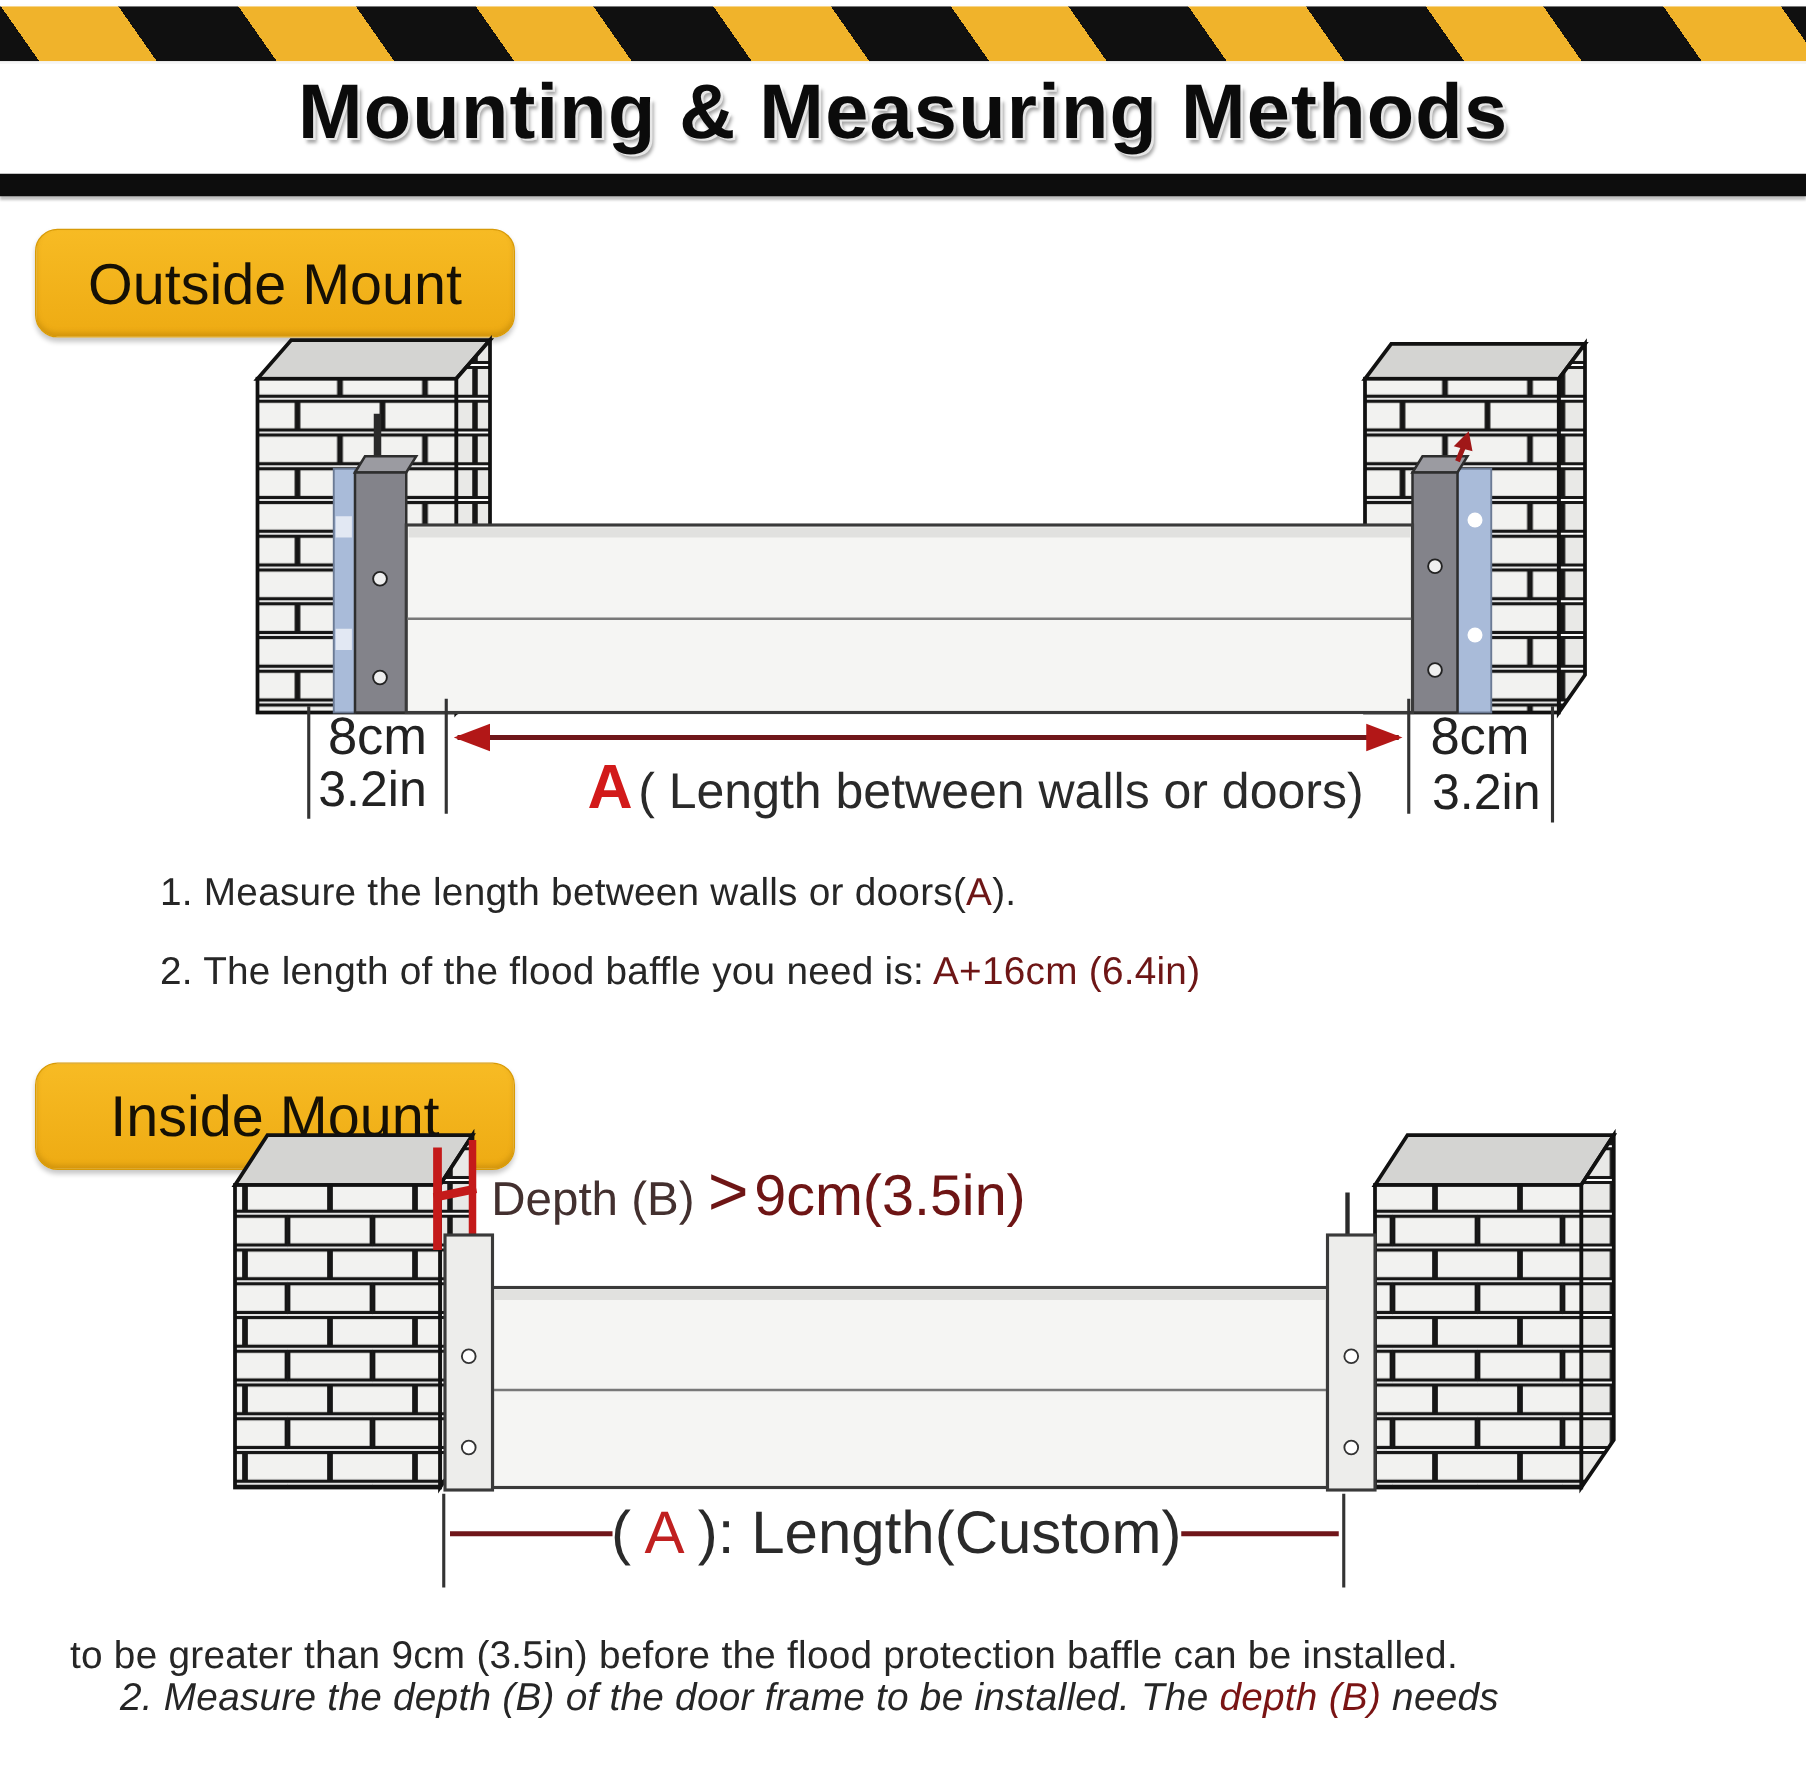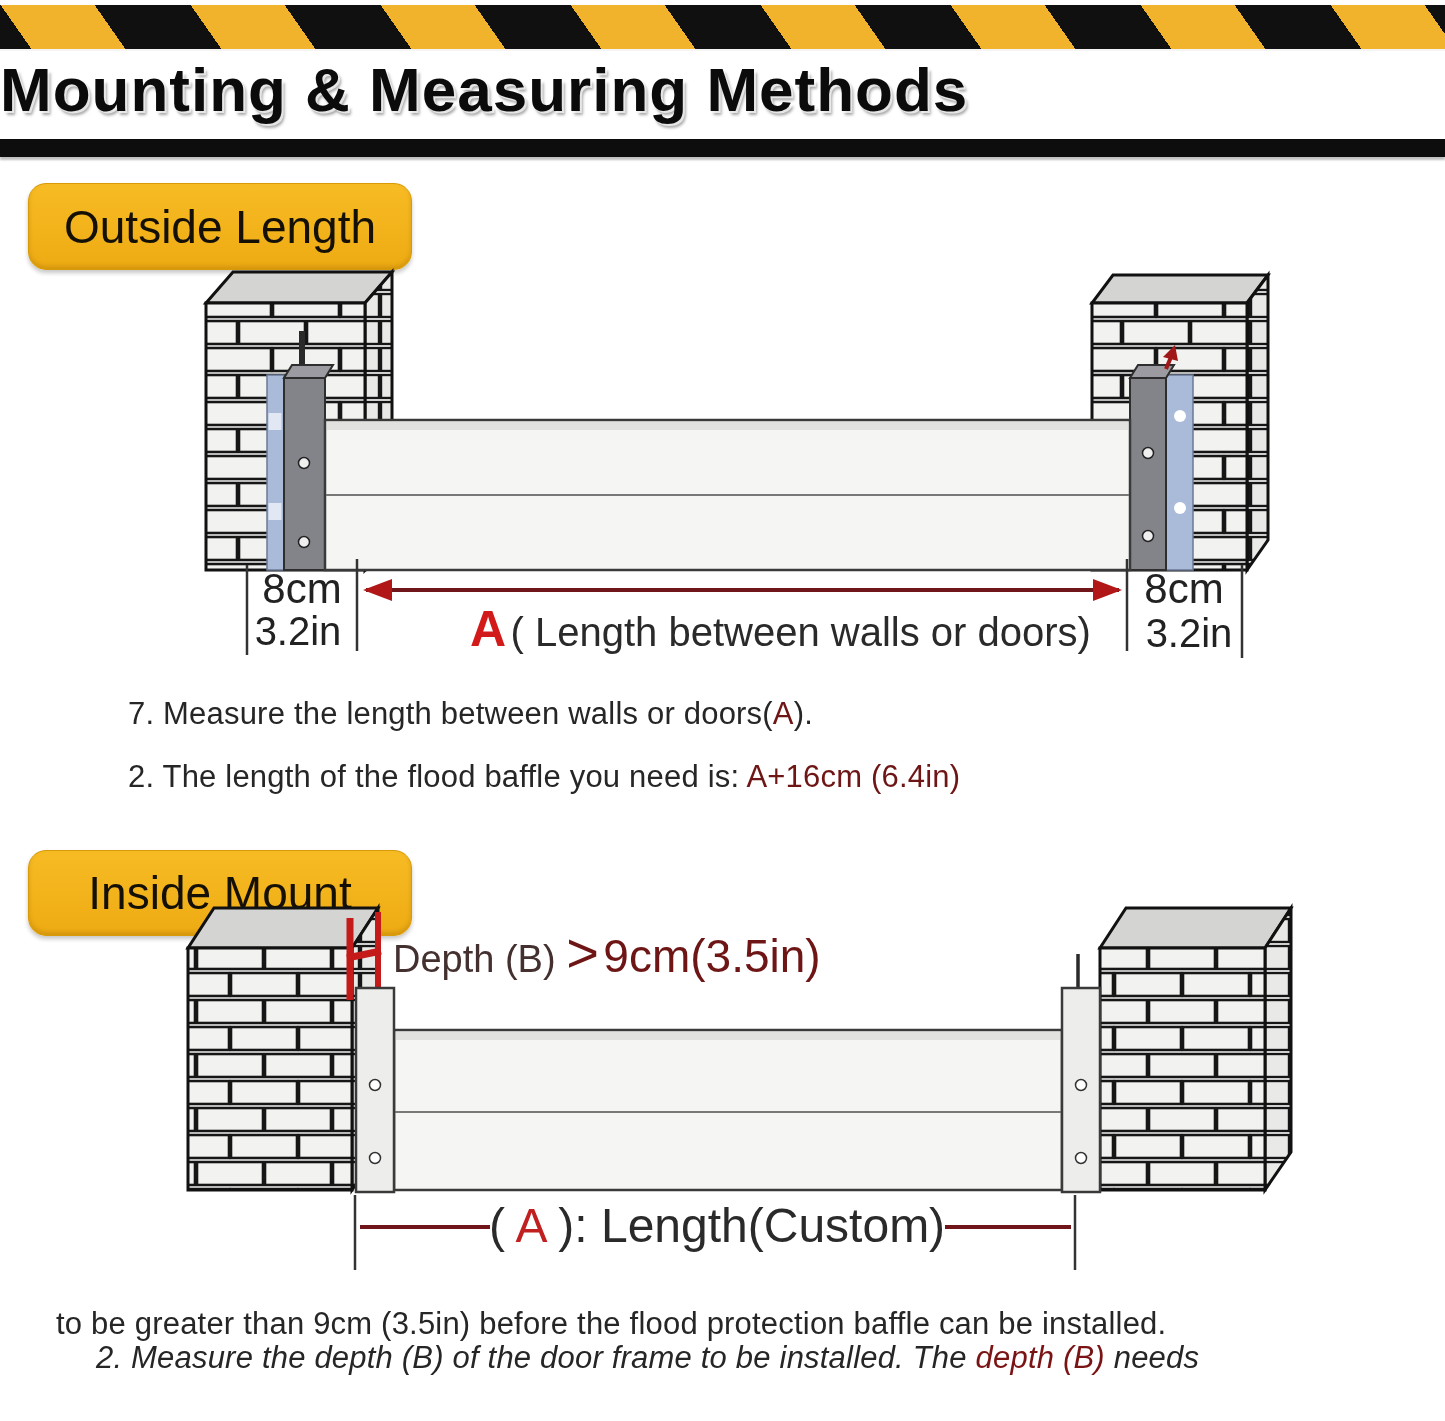--- a/index.html
+++ b/index.html
@@ -8,21 +8,21 @@
     background:#ffffff;font-family:"Liberation Sans", sans-serif;color:#222;
   }
   
   .stripe-band{
     position:absolute;top:3px;left:-80px;right:-80px;height:44px;overflow:hidden;
     background:repeating-linear-gradient(90deg,#101010 0 96px,#f0b32b 96px 190px);
     transform:skewX(35deg);
     border-top:2px solid #fdfdfd;border-bottom:2px solid #f5f5f5;
   }
   .header-title{
-    position:absolute;top:54px;left:0;width:100%;
+    position:absolute;top:54px;left:0;width:100%;text-align:center;
     font-size:62px;font-weight:bold;color:#0b0b0b;letter-spacing:1px;
     text-shadow:2px 2px 0 rgba(255,255,255,.7), 3px 4px 3px rgba(0,0,0,.35);
   }
   .black-bar{
     position:absolute;top:139px;left:0;width:100%;height:18px;background:#0d0d0d;
     box-shadow:0 3px 2px rgba(0,0,0,.25);
   }
   
   .badge{
     position:absolute;left:28px;width:382px;display:flex;align-items:center;justify-content:center;
@@ -52,21 +52,21 @@
 </head>
 <body>
 
 <div class="page">
 
   <div class="stripe-band"></div>
   <div class="header-title">Mounting &amp; Measuring Methods</div>
   <div class="black-bar"></div>
 
   <div class="badge outside">
-    <span>Outside Length</span>
+    <span>Outside Mount</span>
   </div>
   <div class="badge inside">
     <span>Inside Mount</span>
   </div>
 
   <svg class="diagram outside" width="1275" height="400" viewBox="0 0 1275 400">
     <defs>
       <pattern id="brick" width="68" height="54" patternUnits="userSpaceOnUse">
         <rect width="68" height="54" fill="#ffffff"></rect>
         <g fill="#f2f2f0" stroke="#161616" stroke-width="2.6">
@@ -142,21 +142,21 @@
       <text x="1019" y="382" font-size="40" fill="#222" text-anchor="middle">3.2in</text>
 
       <text x="300" y="381">
         <tspan font-size="50" font-weight="bold" fill="#d21a1a">A</tspan>
         <tspan font-size="40" fill="#2a2a2a">( Length between walls or doors)</tspan>
       </text>
     </g>
   </svg>
 
   <div class="steps steps-outside">
-    <div class="step-line"><span>7. Measure the length between walls or doors(</span><span class="em-red">A</span><span>).</span></div>
+    <div class="step-line"><span>1. Measure the length between walls or doors(</span><span class="em-red">A</span><span>).</span></div>
     <div class="step-line"><span>2. The length of the flood baffle you need is: </span><span class="em-red">A+16cm (6.4in)</span><span></span></div>
   </div>
 
   <svg class="diagram inside" width="1340" height="390" viewBox="0 0 1340 390">
 
     <g>
       <polygon points="128,58 292,58 318,18 154,18" fill="#d4d4d2" stroke="#111" stroke-width="3"></polygon>
       <polygon points="292,58 318,18 318,262 292,300" fill="url(#brickside)" stroke="#111" stroke-width="3"></polygon>
       <rect x="128" y="58" width="164" height="242" fill="url(#brick)" stroke="#111" stroke-width="3"></rect>
     </g>

